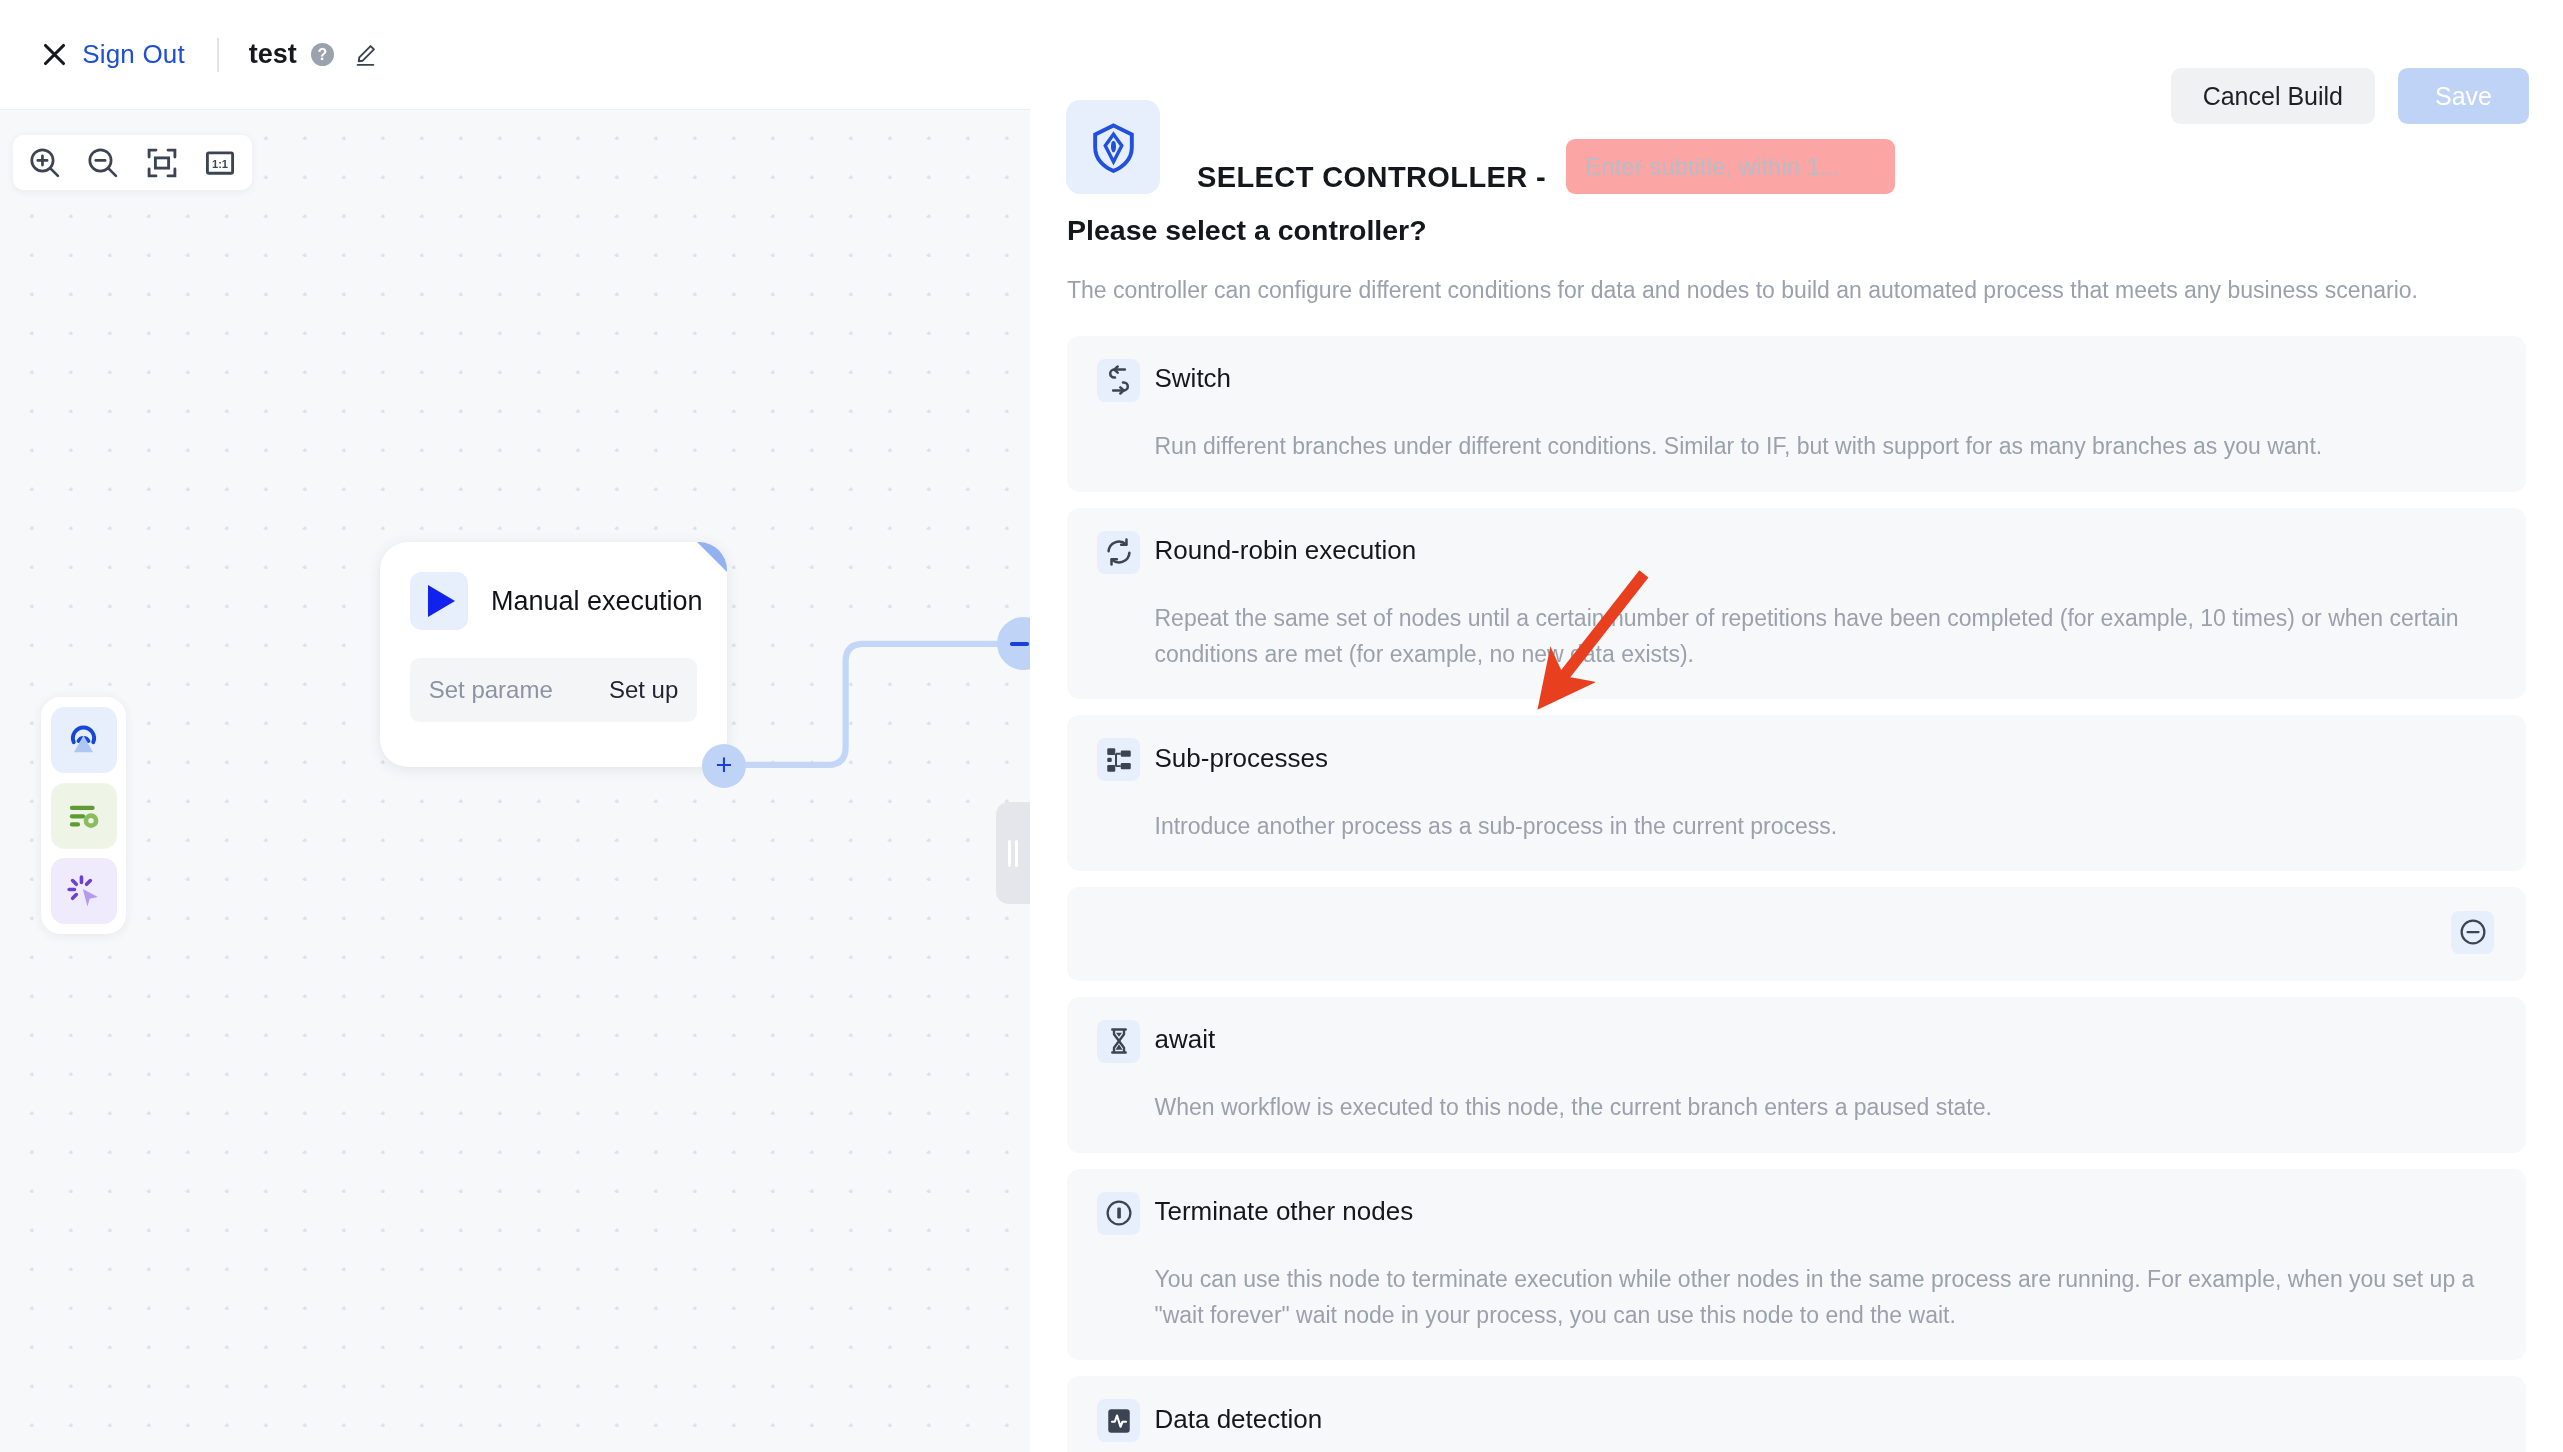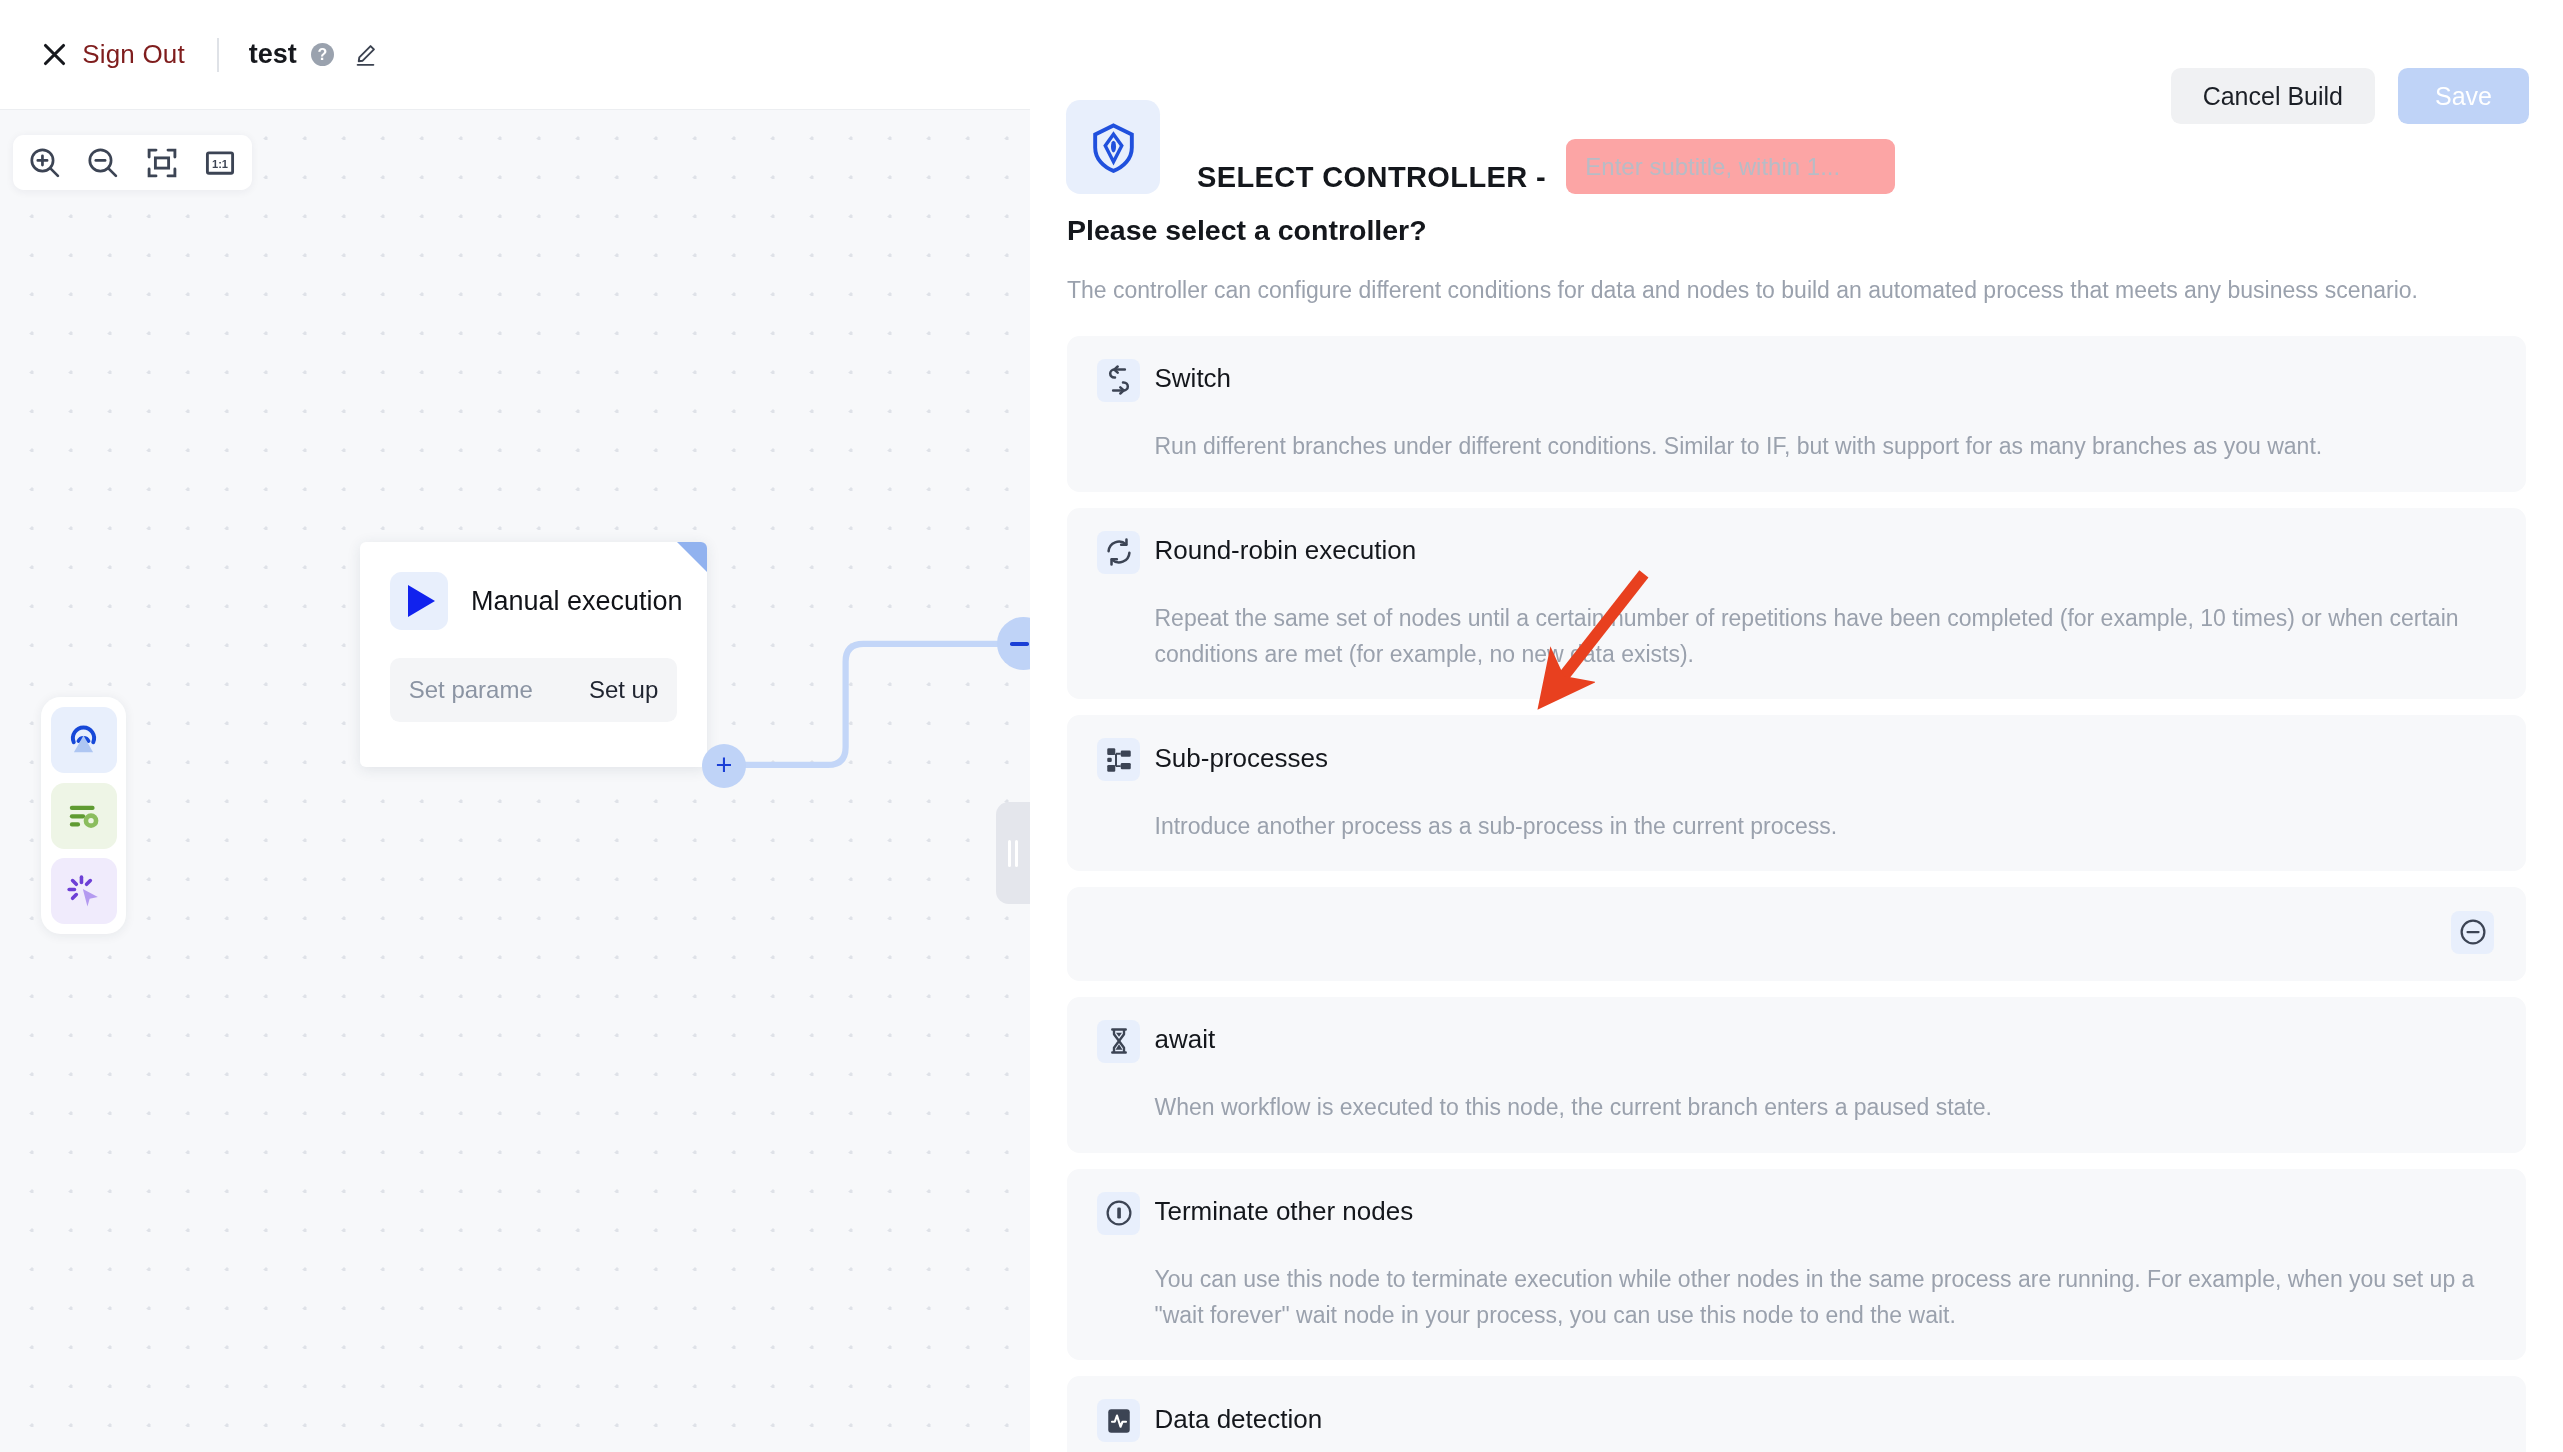--- a/index.html
+++ b/index.html
@@ -24,21 +24,21 @@
     background: #fff;
     display: flex; align-items: center;
     padding-left: 41px;
     border-bottom: 0.9px solid #eceef1;
   }
   .signout {
     display: flex; align-items: center; gap: 14.2px;
     cursor: pointer;
   }
   .x-icon { width: 27px; height: 27px; display:block; }
-  .signout-label { font-size: 26px; color: #7f1d1d; letter-spacing: 0.2px; }
+  .signout-label { font-size: 26px; color: #1d4ed8; letter-spacing: 0.2px; }
   .divider-v {
     width: 1.8px; height: 34px; background: #dfe2e7;
     margin: 0 30px 0 32px;
   }
   .proj-name { font-size: 27px; font-weight: 700; color: #16181d; }
   .help-icon {
     width: 23px; height: 23px; border-radius: 50%;
     background: #9aa2ae; color: #fff;
     font-size: 16px; font-weight: 700;
     display:flex; align-items:center; justify-content:center;
@@ -81,24 +81,24 @@
     display:flex; align-items:center; justify-content:center;
     cursor: pointer;
   }
   .rail-btn.b1 { background:#e8effc; }
   .rail-btn.b2 { background:#eef5e6; }
   .rail-btn.b3 { background:#f0ebfc; }
 
   
   .node {
     position: absolute;
-    left: 360px; top: 432px;
+    left: 380px; top: 432px;
     width: 347px; height: 225px;
     background: #ffffff;
-    border-radius: 6px;
+    border-radius: 28px;
     box-shadow: 0 2.7px 14.2px rgba(40,55,80,.10);
     overflow: hidden;
   }
   .node-corner {
     position: absolute; top: 0; right: 0;
     width: 0; height: 0;
     border-top: 30px solid #91b2ef;
     border-left: 30px solid transparent;
   }
   .node-head { display:flex; align-items:center; padding: 30px 0 0 30px; }

